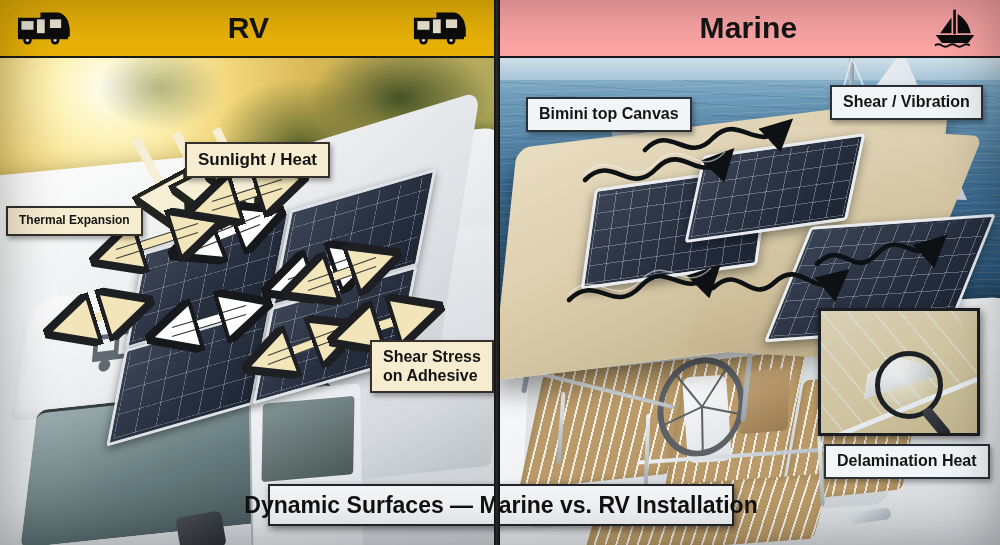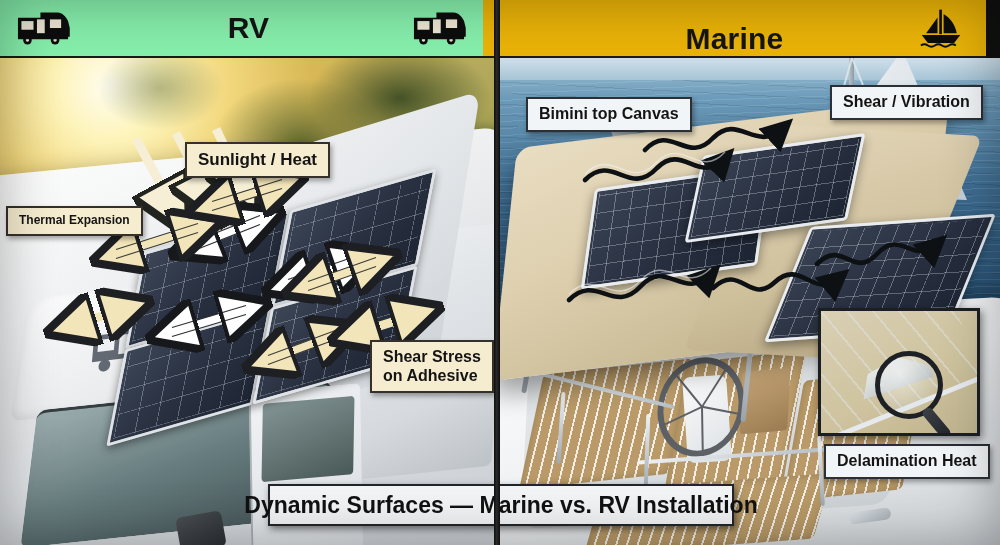--- a/index.html
+++ b/index.html
@@ -20,22 +20,22 @@
   .header-band {
     position: absolute;
     top: 0;
     height: 58px;
     box-sizing: border-box;
     display: flex;
     align-items: center;
     justify-content: center;
     border-bottom: 2px solid #1a1a1a;
   }
-  .header-left  { left: 0;   width: 497px; background: #86efac; }
-  .header-right { left: 483px; width: 503px; background: #eab308; align-items: flex-end; }
+  .header-left  { left: 0;   width: 497px; background: #eab308; }
+  .header-right { left: 497px; width: 503px; background: #fca5a5; }
   .header-title {
     font-size: 30px;
     font-weight: bold;
     color: #151515;
     letter-spacing: 0.2px;
   }
   .header-icon {
     position: absolute;
     top: 50%;
     transform: translateY(-50%);

